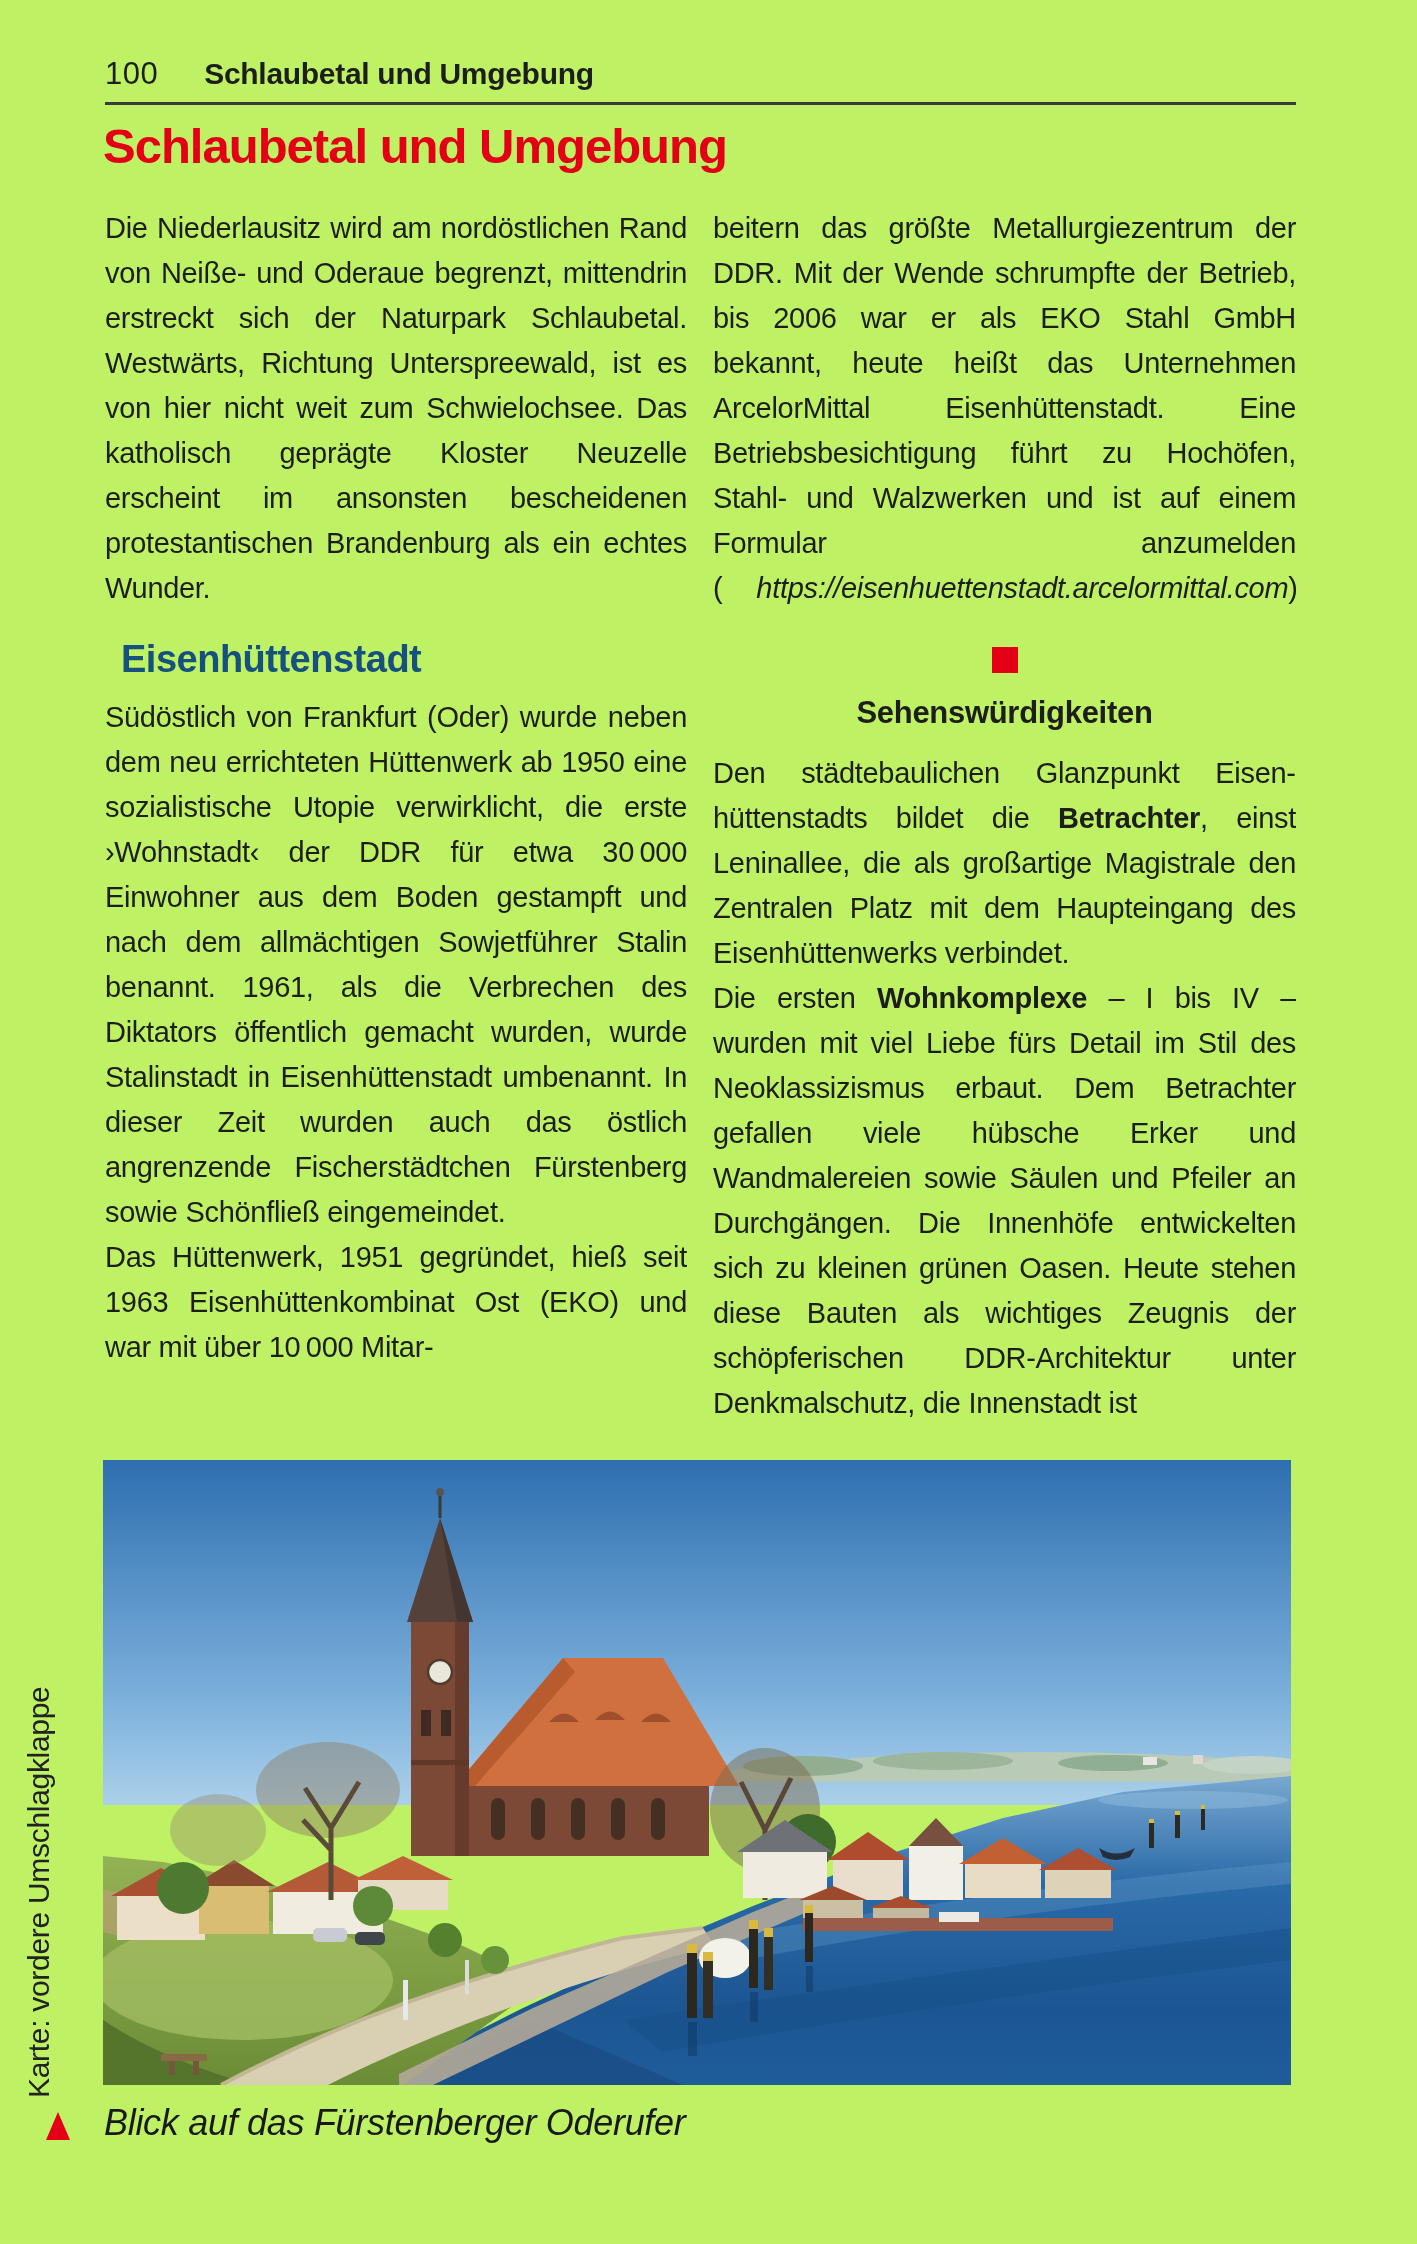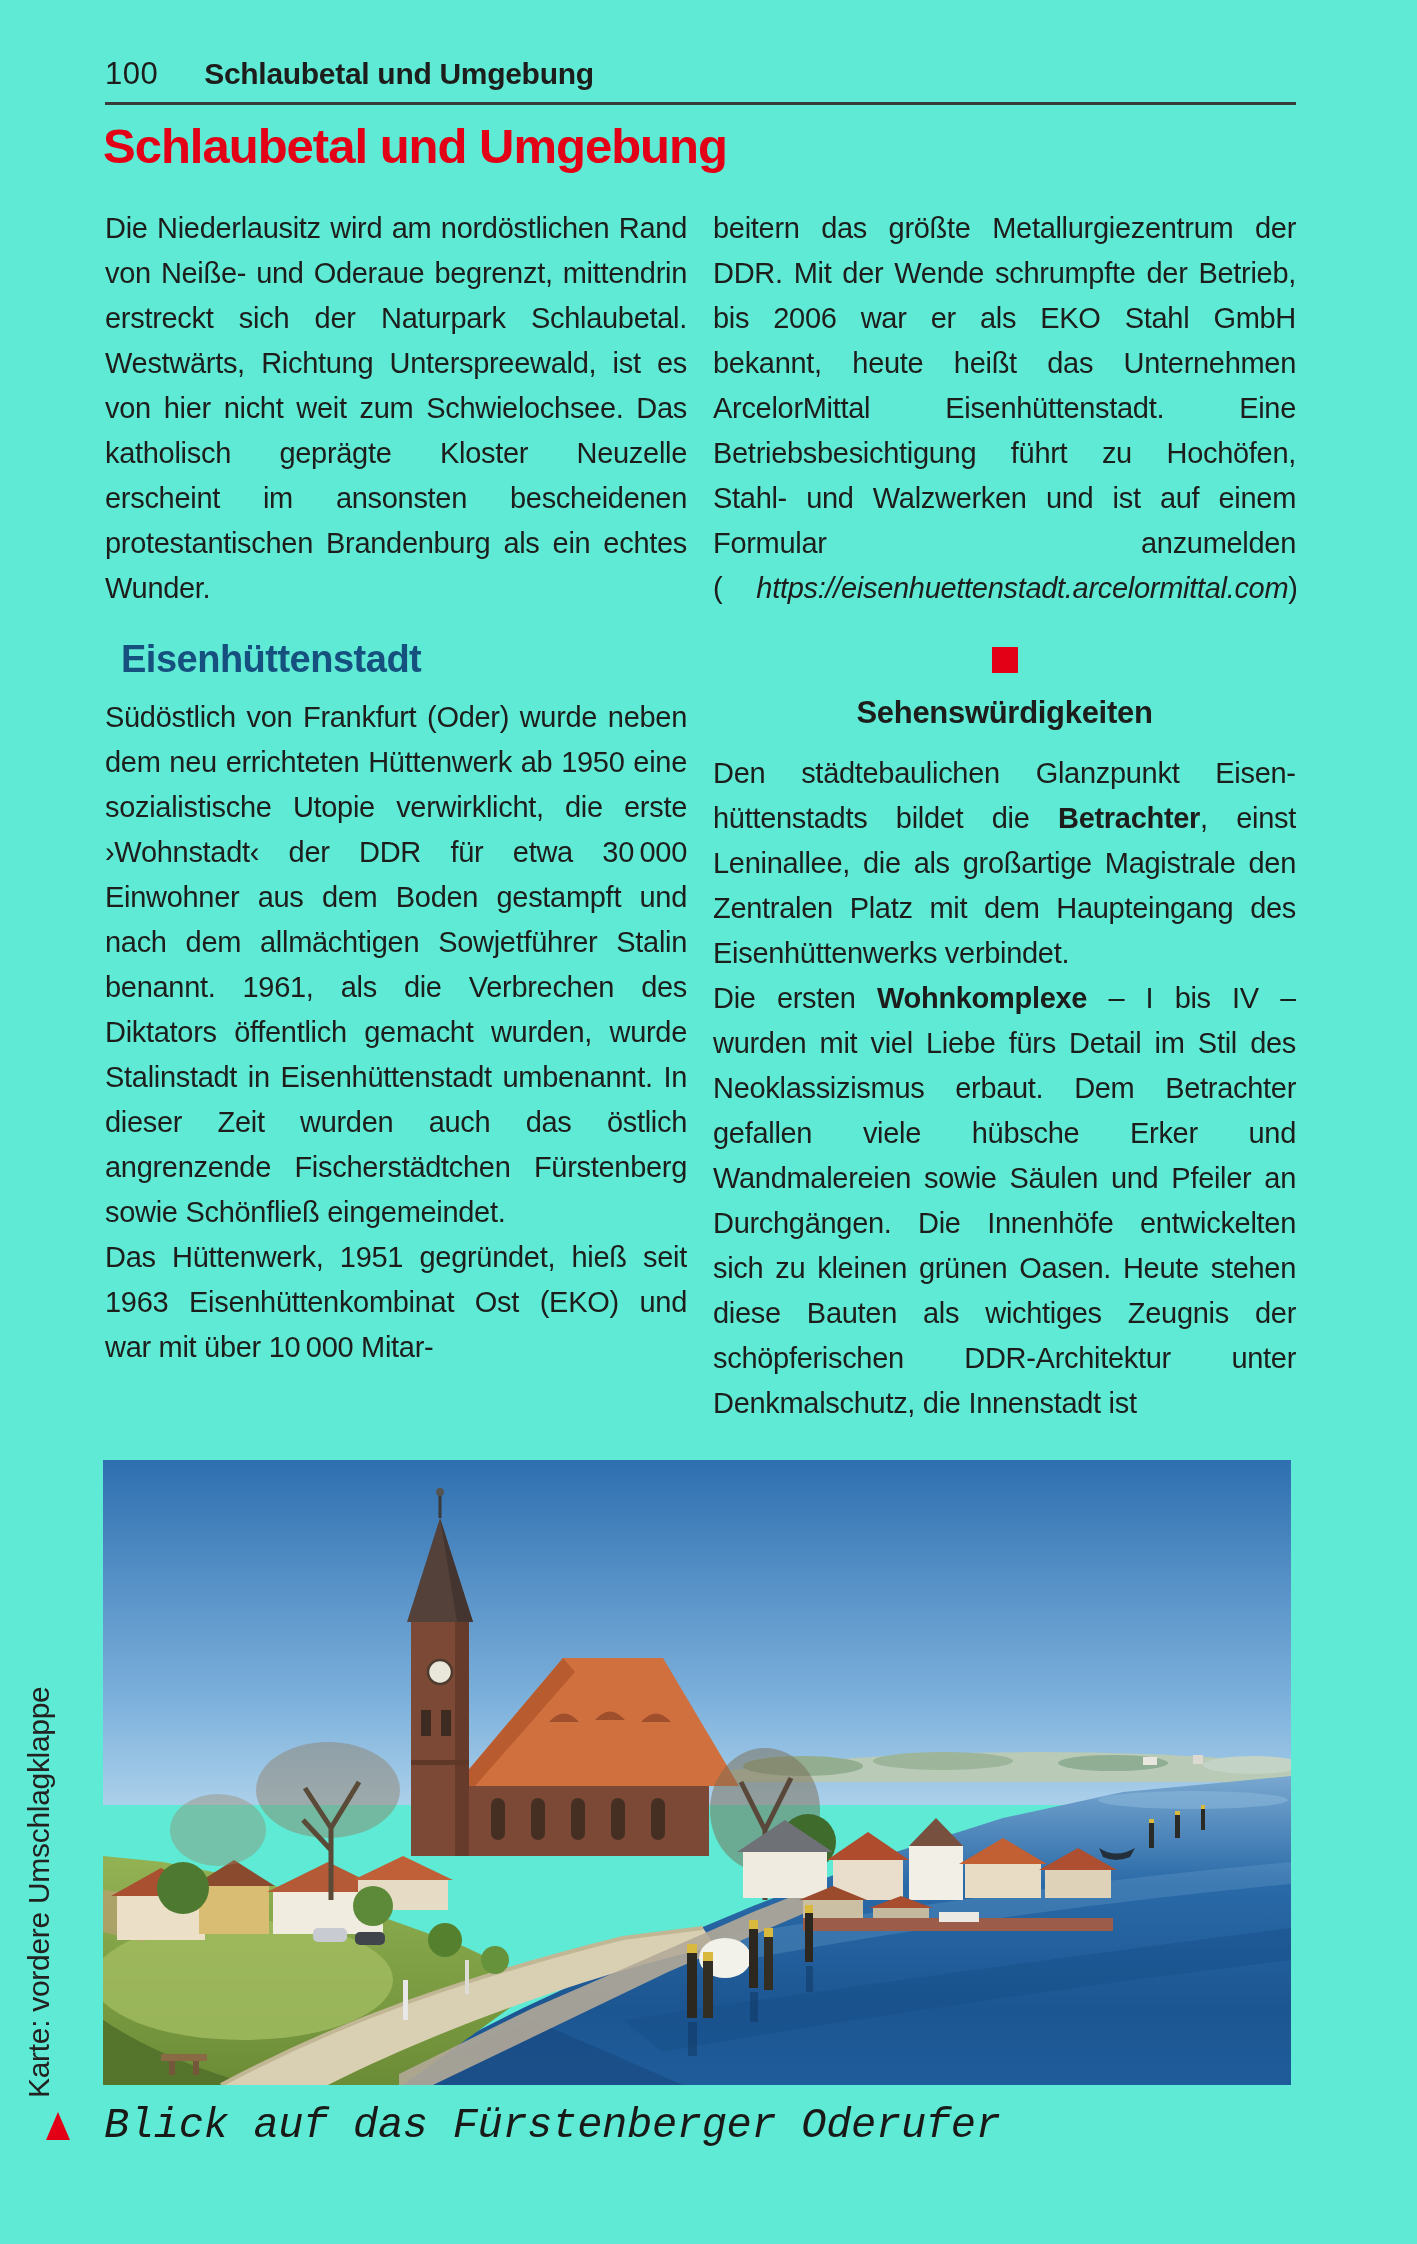--- a/index.html
+++ b/index.html
@@ -1,16 +1,16 @@
 <!DOCTYPE html>
 <html lang="de"><head>
 <meta charset="utf-8">
 <style>
   html,body{margin:0;padding:0;background:#888;}
-  .page{position:relative;width:1417px;height:2244px;background:#5eead4;overflow:hidden;
+  .page{position:relative;width:1417px;height:2244px;background:#bef264;overflow:hidden;
         font-family:"Liberation Sans",sans-serif;color:var(--ink,#1d1d1b);margin:0 auto;}
   
   .header{position:absolute;left:105px;top:56px;width:1191px;border-bottom:3px solid #3b3b3a;
           padding-bottom:10px;display:flex;align-items:baseline;}
   .pagenum{font-size:31px;font-weight:400;letter-spacing:.5px;}
   .runhead{font-size:30px;font-weight:bold;margin-left:46px;letter-spacing:-.3px;}
   
   .title{position:absolute;left:103px;top:118px;font-size:49px;font-weight:bold;color:var(--red,#e30016);
          letter-spacing:-1px;}
   
@@ -26,22 +26,22 @@
   .h3{display:flex;align-items:center;gap:17px;font-size:31px;font-weight:bold;
       margin:36px 0 16px 0;text-align:left;letter-spacing:-.3px;flex-direction:column;}
   .h3 .sq{width:26px;height:26px;background:var(--red,#e30016);flex:0 0 auto;}
   
   .photo{position:absolute;left:103px;top:1460px;width:1188px;height:625px;overflow:hidden;}
   .photo svg{display:block;width:100%;height:100%;}
   
   .caption-marker{position:absolute;left:46px;top:2112px;width:0;height:0;
       border-left:12px solid transparent;border-right:12px solid transparent;
       border-bottom:28px solid var(--red,#e30016);}
-  .caption{position:absolute;left:104px;top:2102px;font-family:Liberation Mono, monospace;
-      font-style:italic;font-size:42px;letter-spacing:-.3px;color:#191917;}
+  .caption{position:absolute;left:104px;top:2102px;font-family:Liberation Sans, sans-serif;
+      font-style:italic;font-size:36px;letter-spacing:-.3px;color:#191917;}
   
   .margin-note{position:absolute;left:22px;top:2098px;transform-origin:0 0;transform:rotate(-90deg);
       font-size:30px;letter-spacing:-.3px;white-space:nowrap;color:#222220;}
 </style>
 </head>
 <body>
 
 <div class="page" style="--red: #e30016; --blue: #15507e; --ink: #1d1d1b;">
 
   <div class="header">

